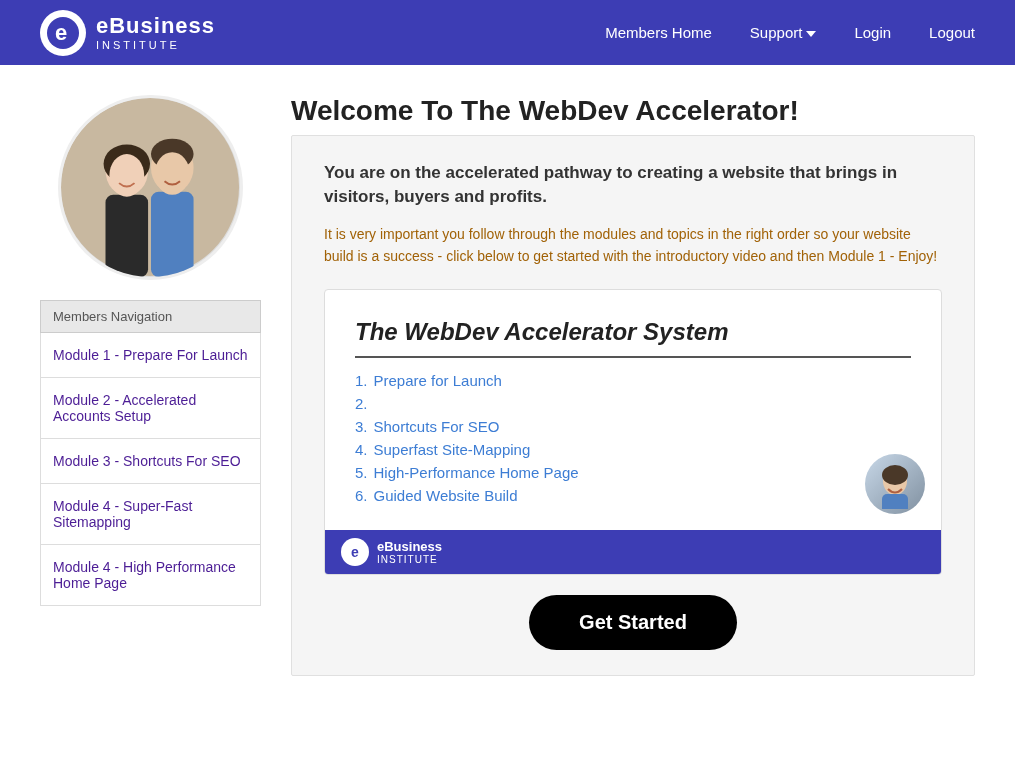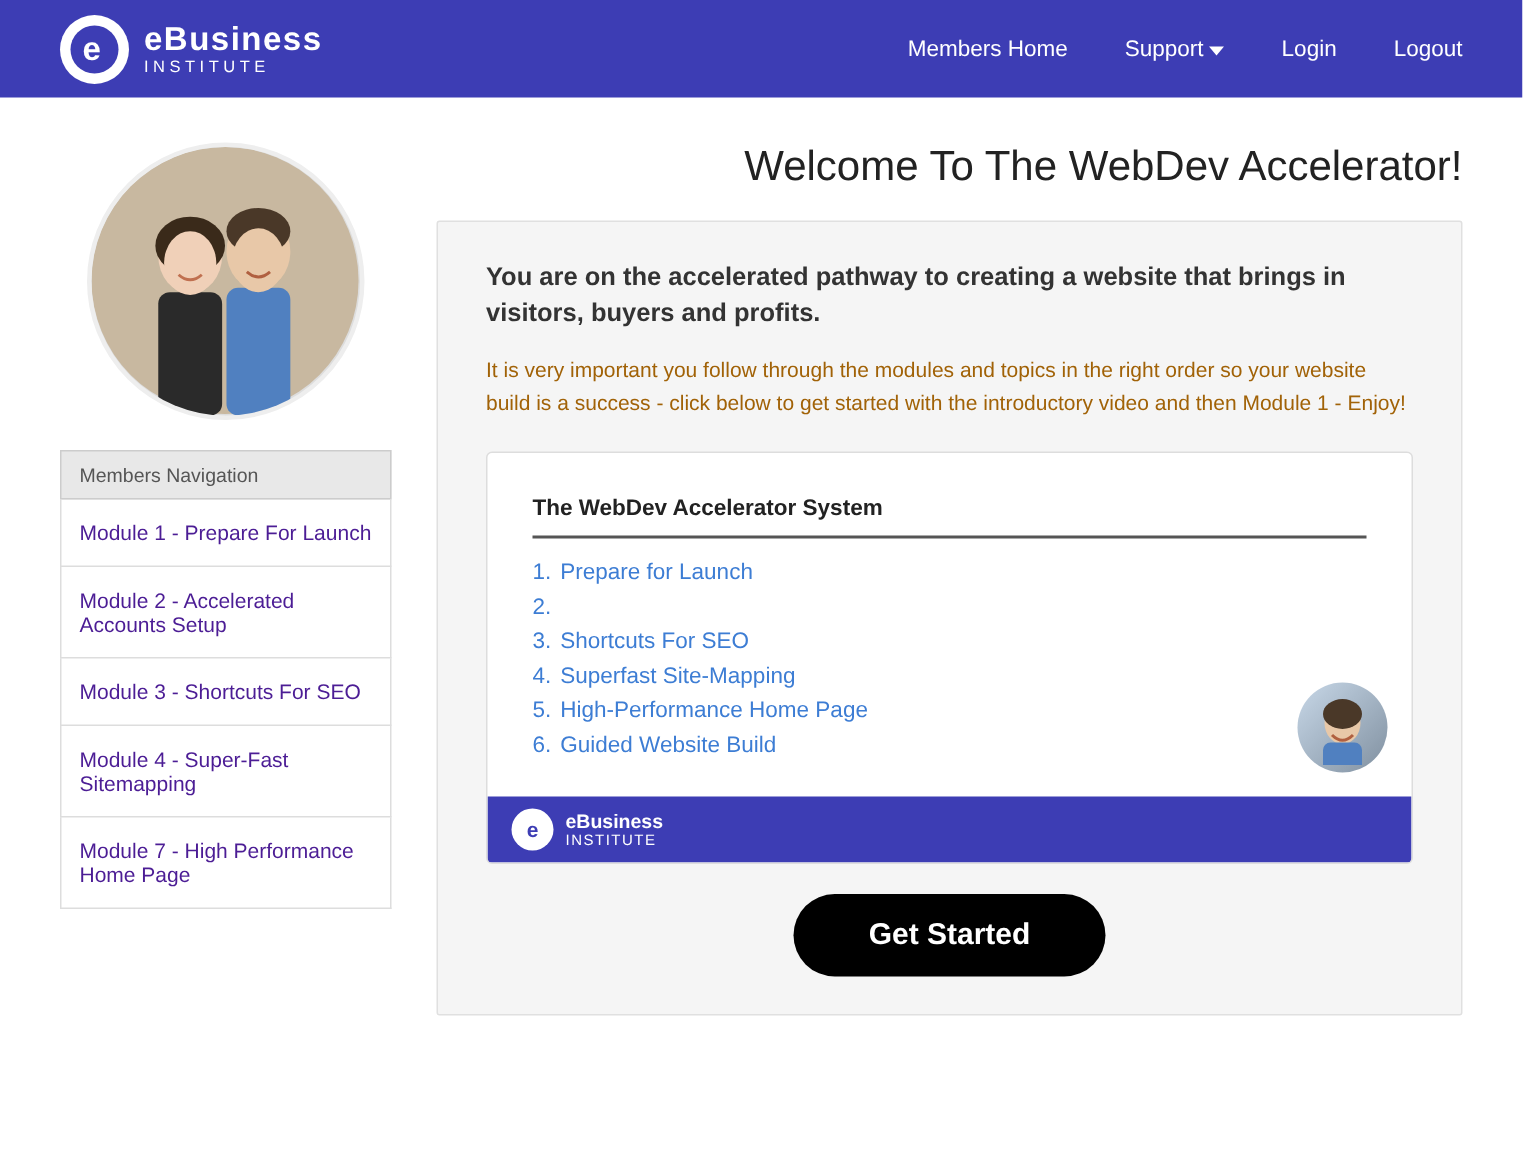--- a/index.html
+++ b/index.html
@@ -121,24 +121,23 @@
       color: #4c1d95;
       cursor: pointer;
     }
 
     
     .main-content {
       flex: 1;
     }
     .page-title {
       font-size: 28px;
-      font-weight: normal;
+      font-weight: bold;
       color: #222;
-      margin-bottom: 20px;
-      text-align: right;
+      margin-bottom: 8px;
     }
     .intro-box {
       background: #f5f5f5;
       border: 1px solid #e0e0e0;
       padding: 25px 32px;
       border-radius: 2px;
     }
     .intro-headline {
       font-size: 17px;
       font-weight: bold;
@@ -159,22 +158,23 @@
       border: 1px solid #ddd;
       border-radius: 4px;
       overflow: hidden;
       margin-bottom: 20px;
     }
     .course-card-inner {
       padding: 28px 30px 20px 30px;
       position: relative;
     }
     .course-card-title {
-      font-weight: bold;
-      font-size: 15px;
+      font-style: italic;
+      font-weight: bold;
+      font-size: 24px;
       color: #222;
       margin-bottom: 10px;
     }
     .course-divider {
       border: none;
       border-top: 2px solid #555;
       margin-bottom: 14px;
       width: 100%;
     }
     .course-list {
@@ -305,21 +305,21 @@
           <path d="M 107 86 Q 115 93 123 86" stroke="#b06040" stroke-width="2" fill="none"></path>
         </svg>
       </div>
     </div>
 
     <div class="nav-section-label">Members Navigation</div>
     <div class="nav-item">Module 1 - Prepare For Launch</div>
     <div class="nav-item">Module 2 - Accelerated Accounts Setup</div>
     <div class="nav-item">Module 3 - Shortcuts For SEO</div>
     <div class="nav-item">Module 4 - Super-Fast Sitemapping</div>
-    <div class="nav-item">Module 7 - High Performance Home Page</div>
+    <div class="nav-item">Module 4 - High Performance Home Page</div>
   </aside>
 
   <main class="main-content">
     <h1 class="page-title">Welcome To The WebDev Accelerator!</h1>
 
     <div class="intro-box">
       <p class="intro-headline">You are on the accelerated pathway to creating a website that brings in visitors, buyers and profits.</p>
       <p class="intro-body">It is very important you follow through the modules and topics in the right order so your website build is a success - click below to get started with the introductory video and then Module 1 - Enjoy!</p>
 
       <div class="course-card">

